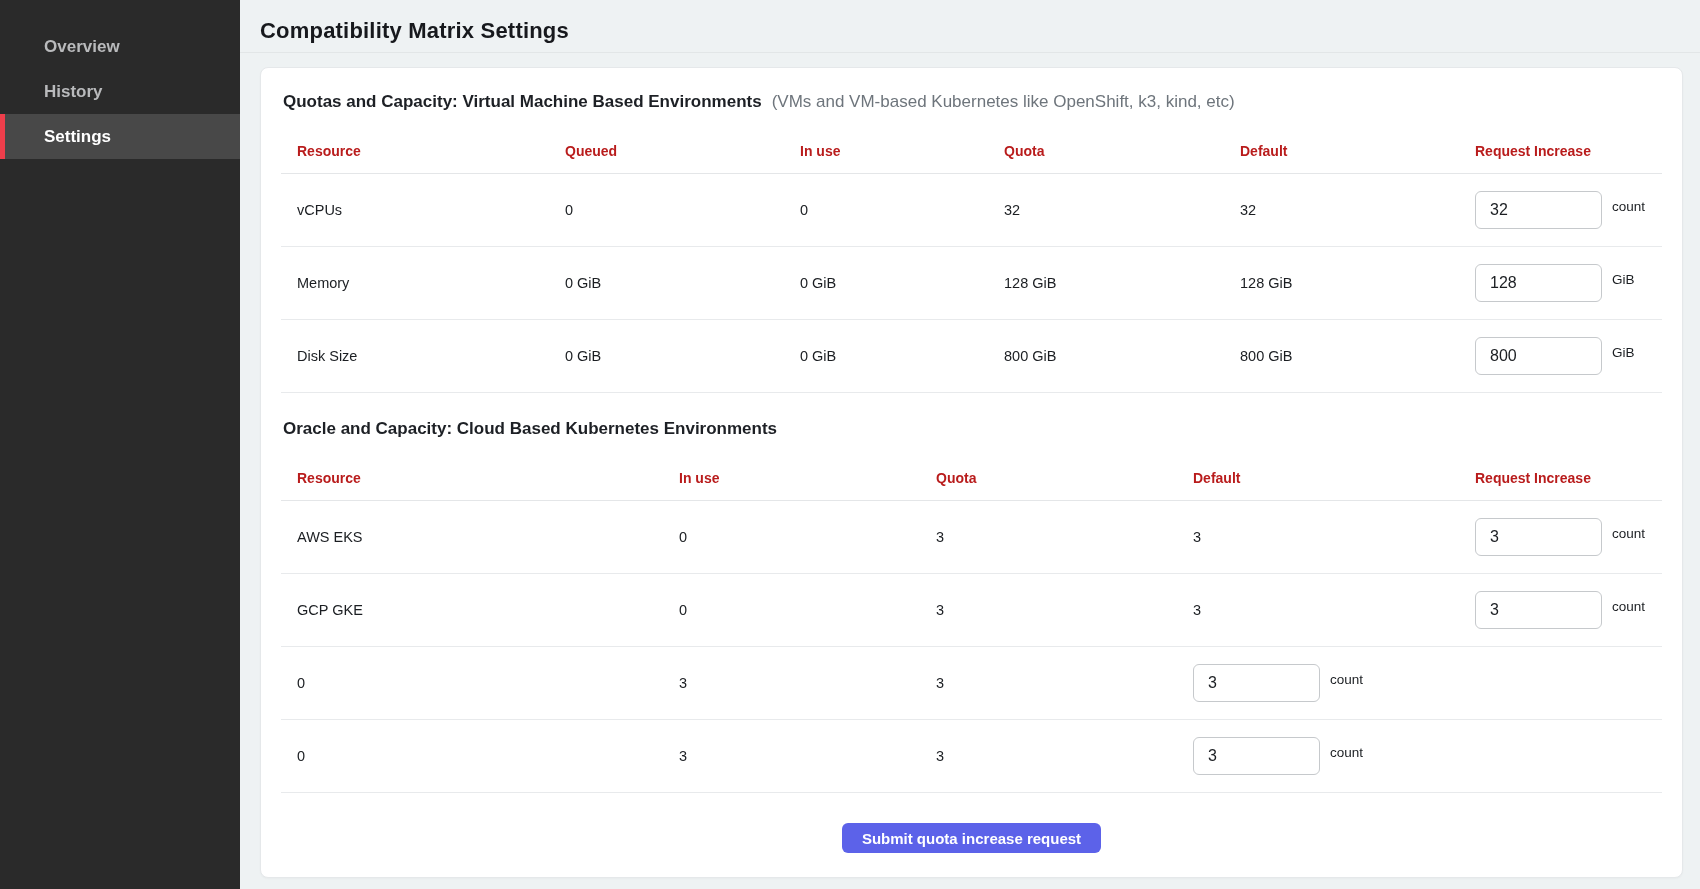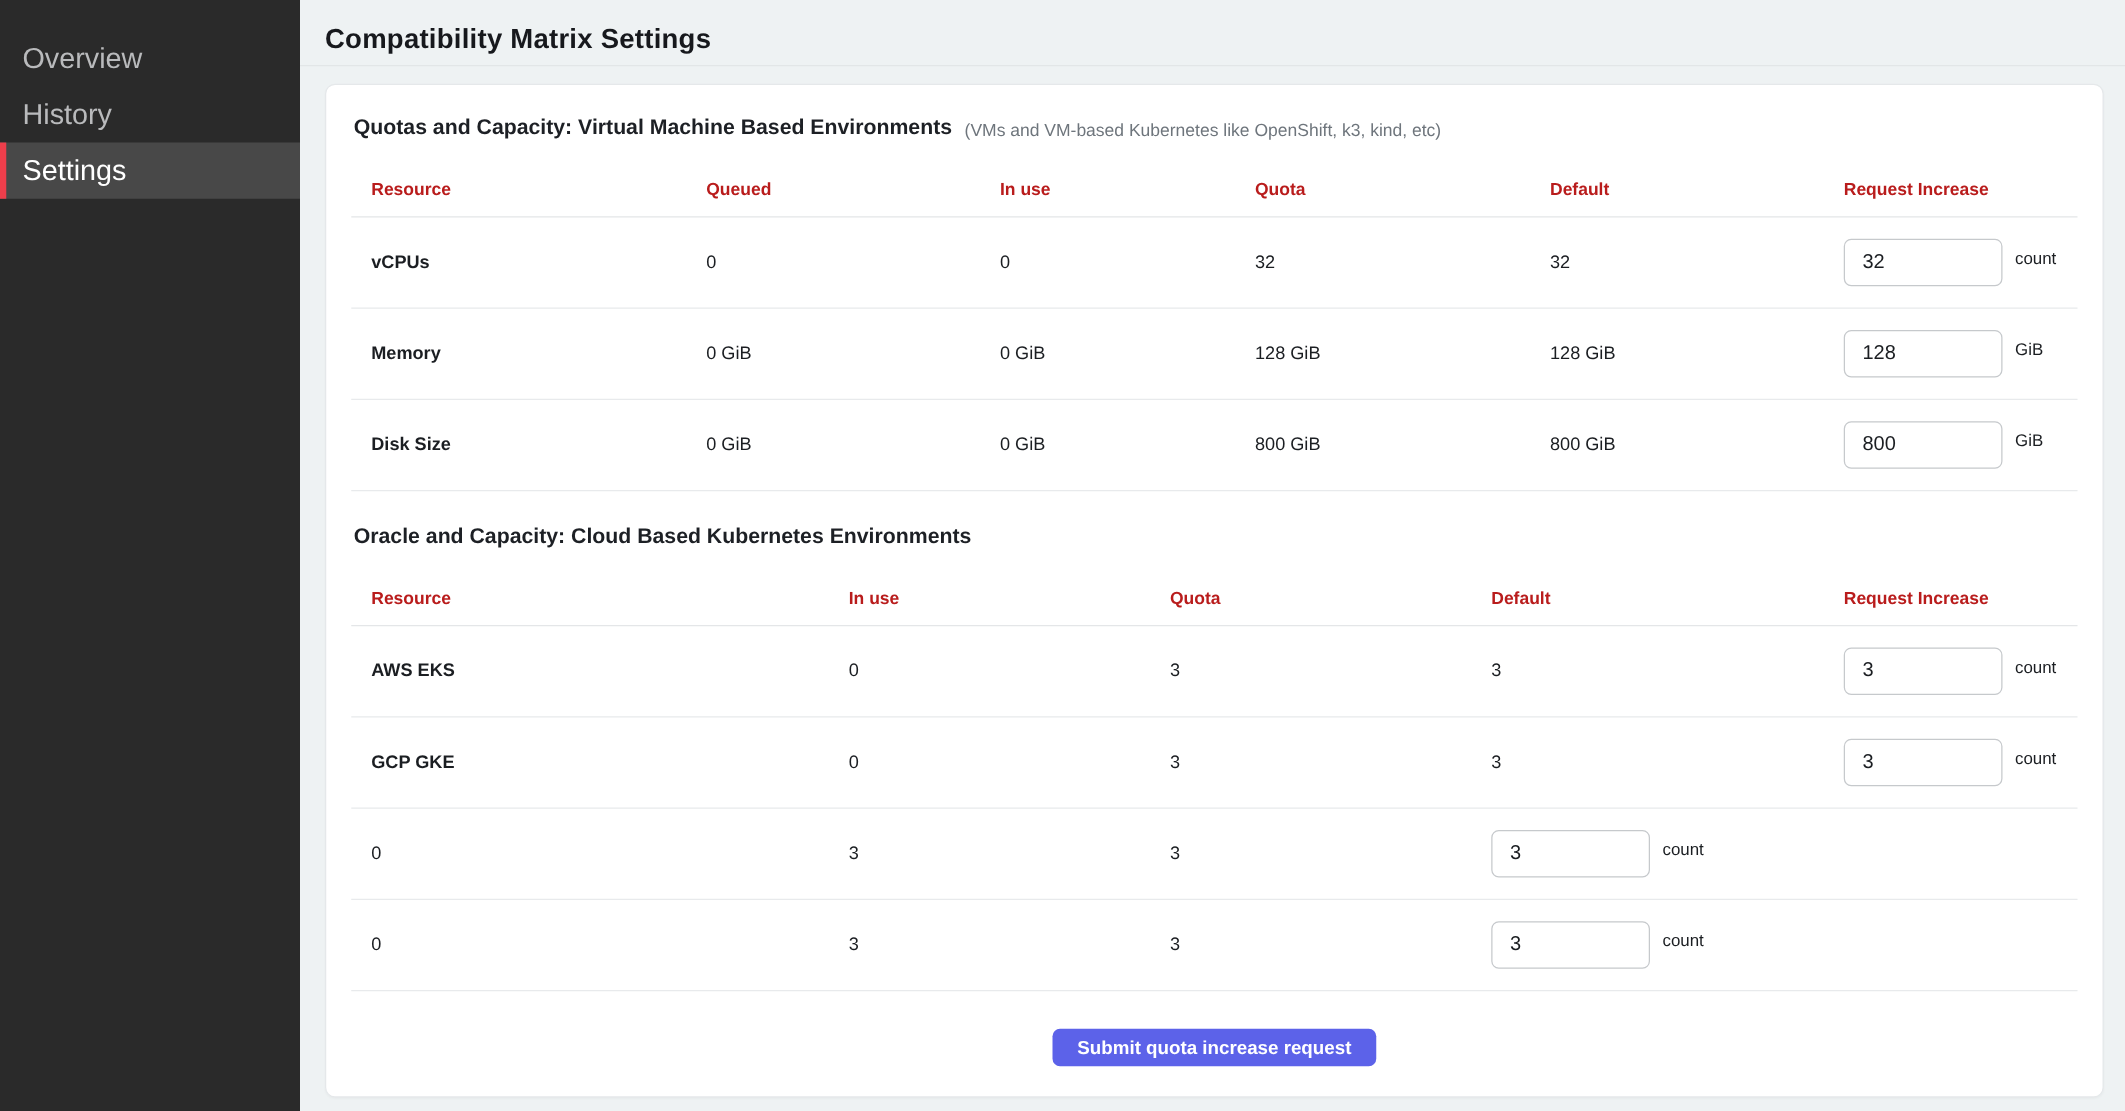--- a/index.html
+++ b/index.html
@@ -18,24 +18,25 @@
     min-width: 240px;
     background: #2a2a2a;
     padding-top: 24px;
     height: 100%;
   }
   .side-item {
     position: relative;
     height: 45px;
     display: flex;
     align-items: center;
-    padding-left: 18px;
-    font-size: 23px;
+    padding-left: 44px;
+    font-size: 17px;
     color: #b9babc;
     cursor: pointer;
+    font-weight: bold;
   }
   .side-item .accent {
     display: none;
     position: absolute;
     left: 0; top: 0; bottom: 0;
     width: 5px;
     background: #ee3e4b;
   }
   .side-item.active {
     background: #484848;
@@ -72,21 +73,21 @@
     gap: 10px;
     padding-left: 2px;
     margin-bottom: 16px;
   }
   .section-title {
     font-size: 17px;
     font-weight: 600;
     color: #1d2025;
   }
   .section-subtitle {
-    font-size: 14px;
+    font-size: 17px;
     color: #6e757c;
   }
   .section + .section { margin-top: 26px; }
 
   .thead, .tr { display: grid; align-items: center; }
   [data-section="0"] .thead, [data-section="0"] .tr {
     grid-template-columns: 268px 235px 204px 236px 235px 1fr;
   }
   [data-section="1"] .thead, [data-section="1"] .tr {
     grid-template-columns: 382px 257px 257px 282px 1fr;
@@ -103,21 +104,21 @@
   }
   .tr {
     height: 73px;
     border-bottom: 1px solid #e8eaec;
   }
   .td {
     font-size: 14.5px;
     color: #1b1e22;
     padding-left: 16px;
   }
-  .td.resource { font-weight: 700; }
+  .td.resource { font-weight: 400; }
   .td.input-cell {
     display: flex;
     align-items: center;
     gap: 10px;
   }
   .qty {
     width: 127px;
     height: 38px;
     border: 1px solid #c6c9cc;
     border-radius: 6px;

